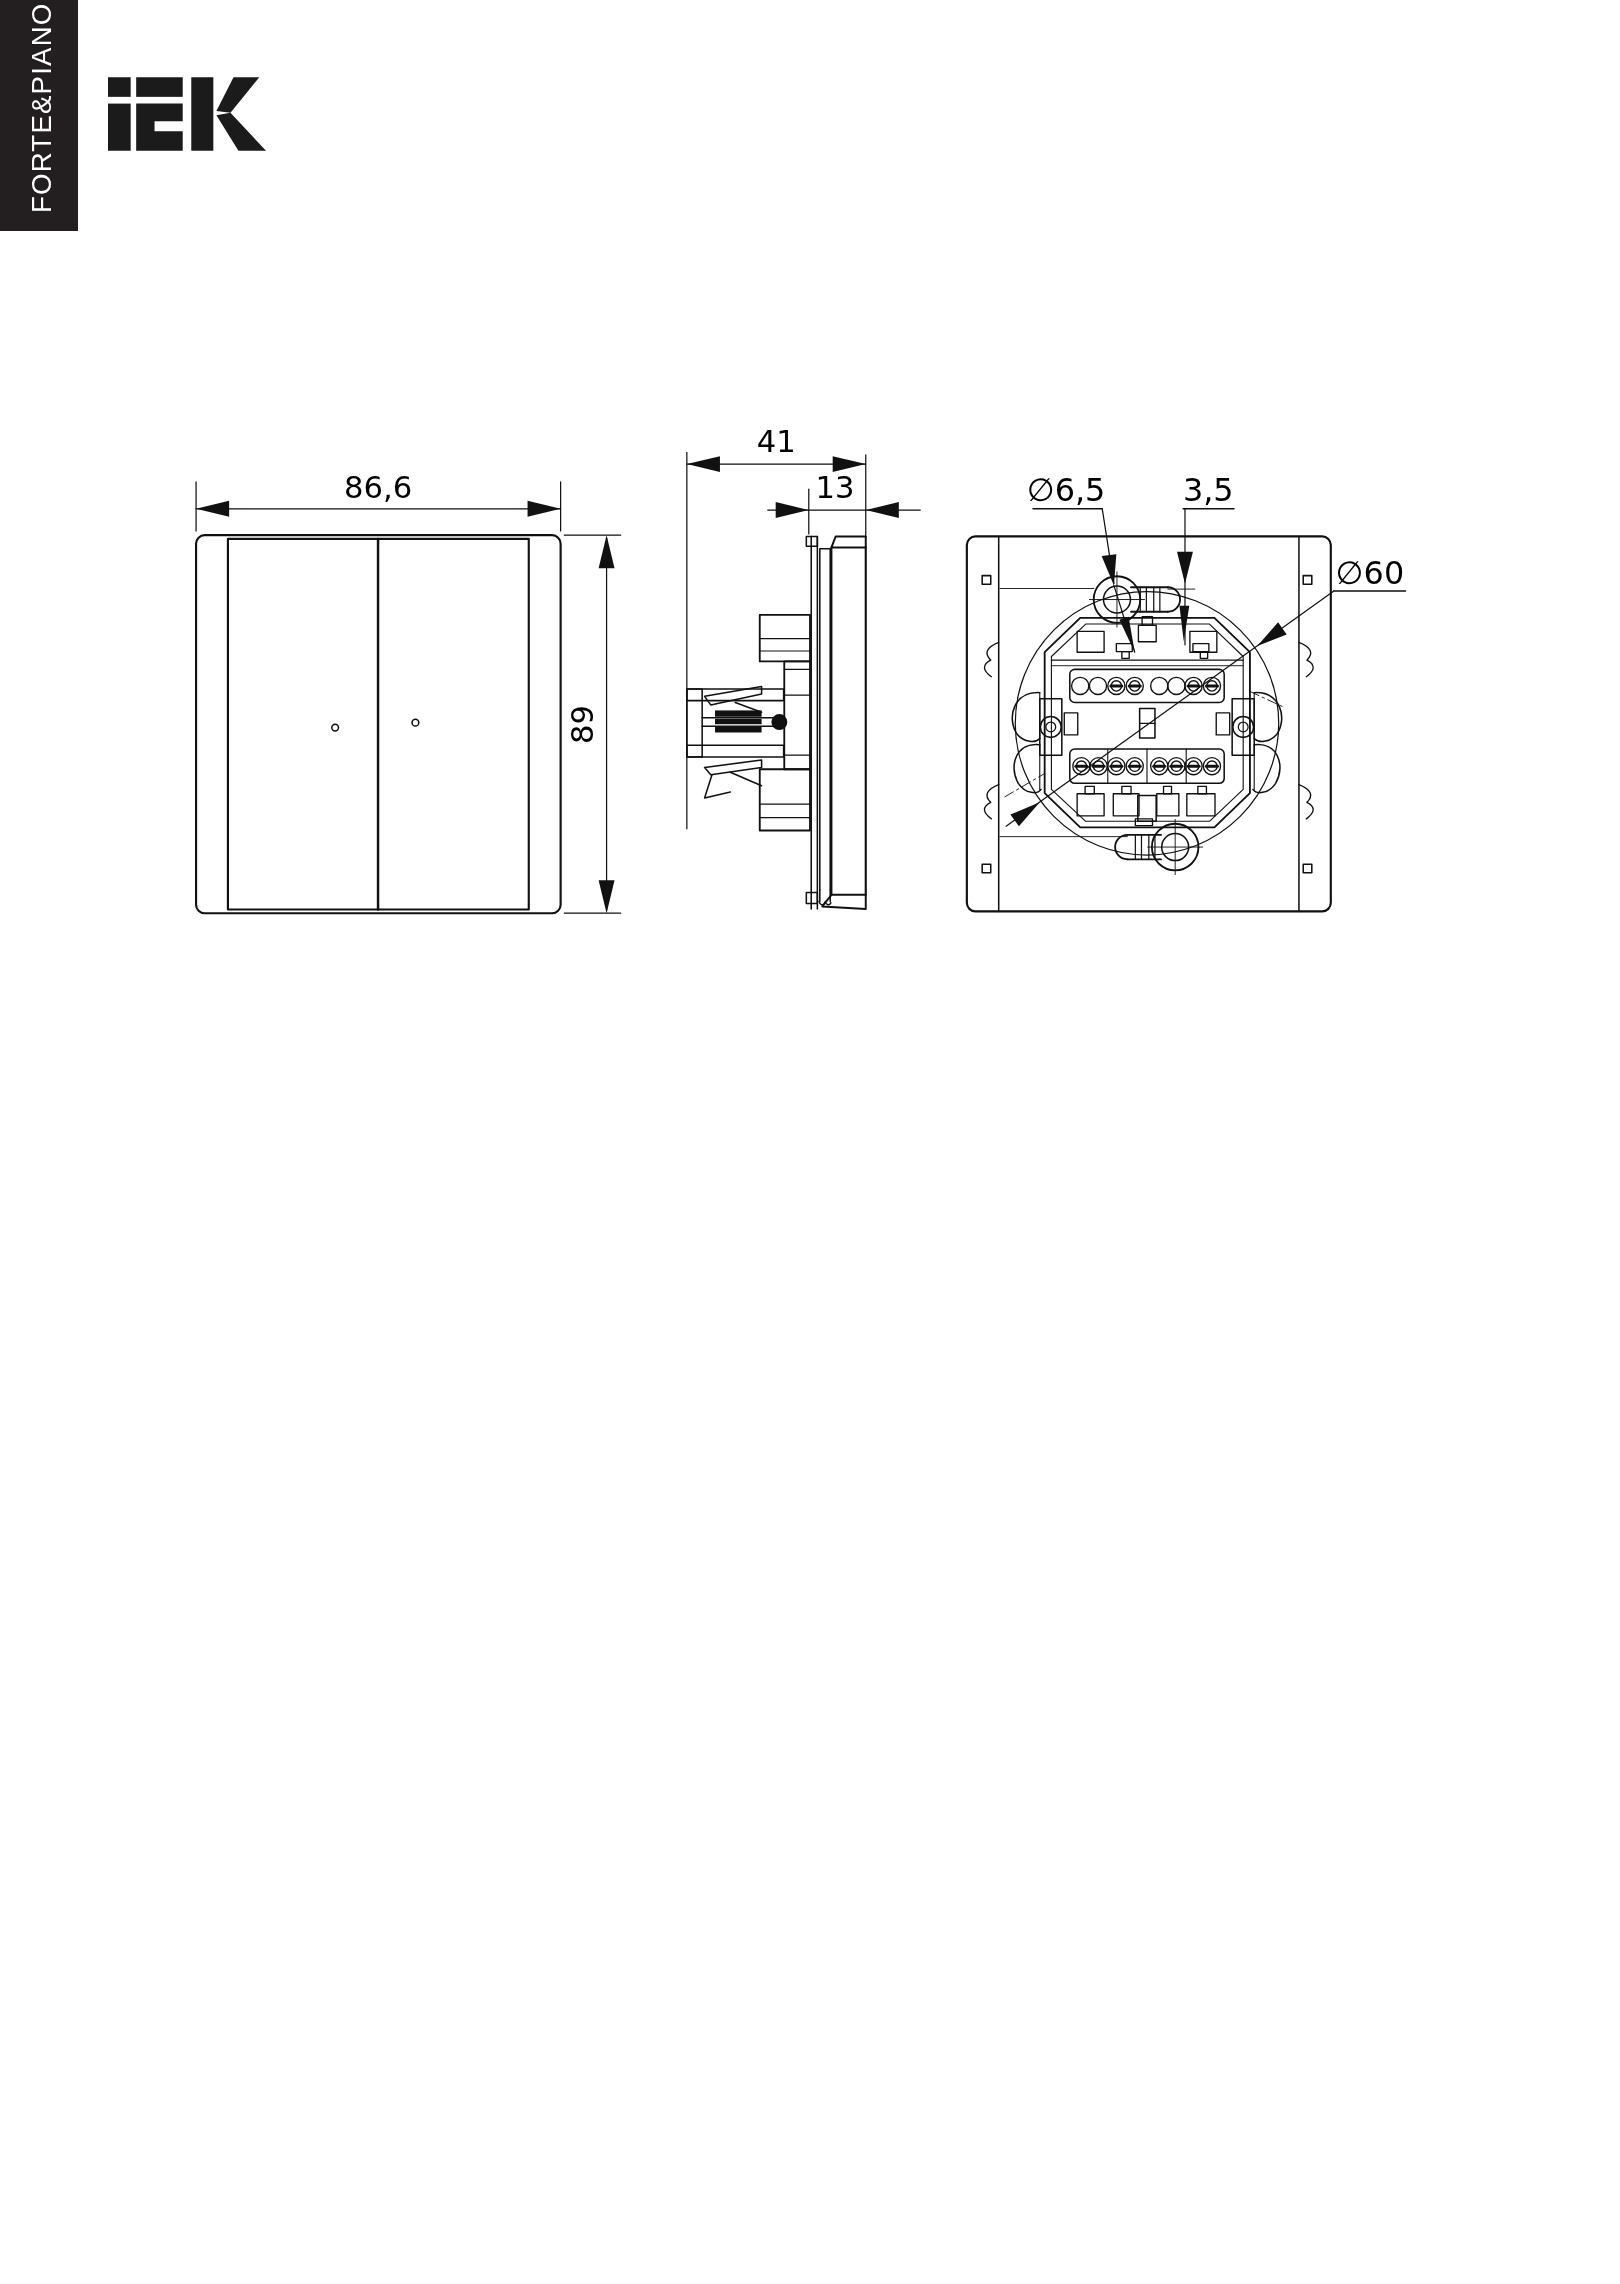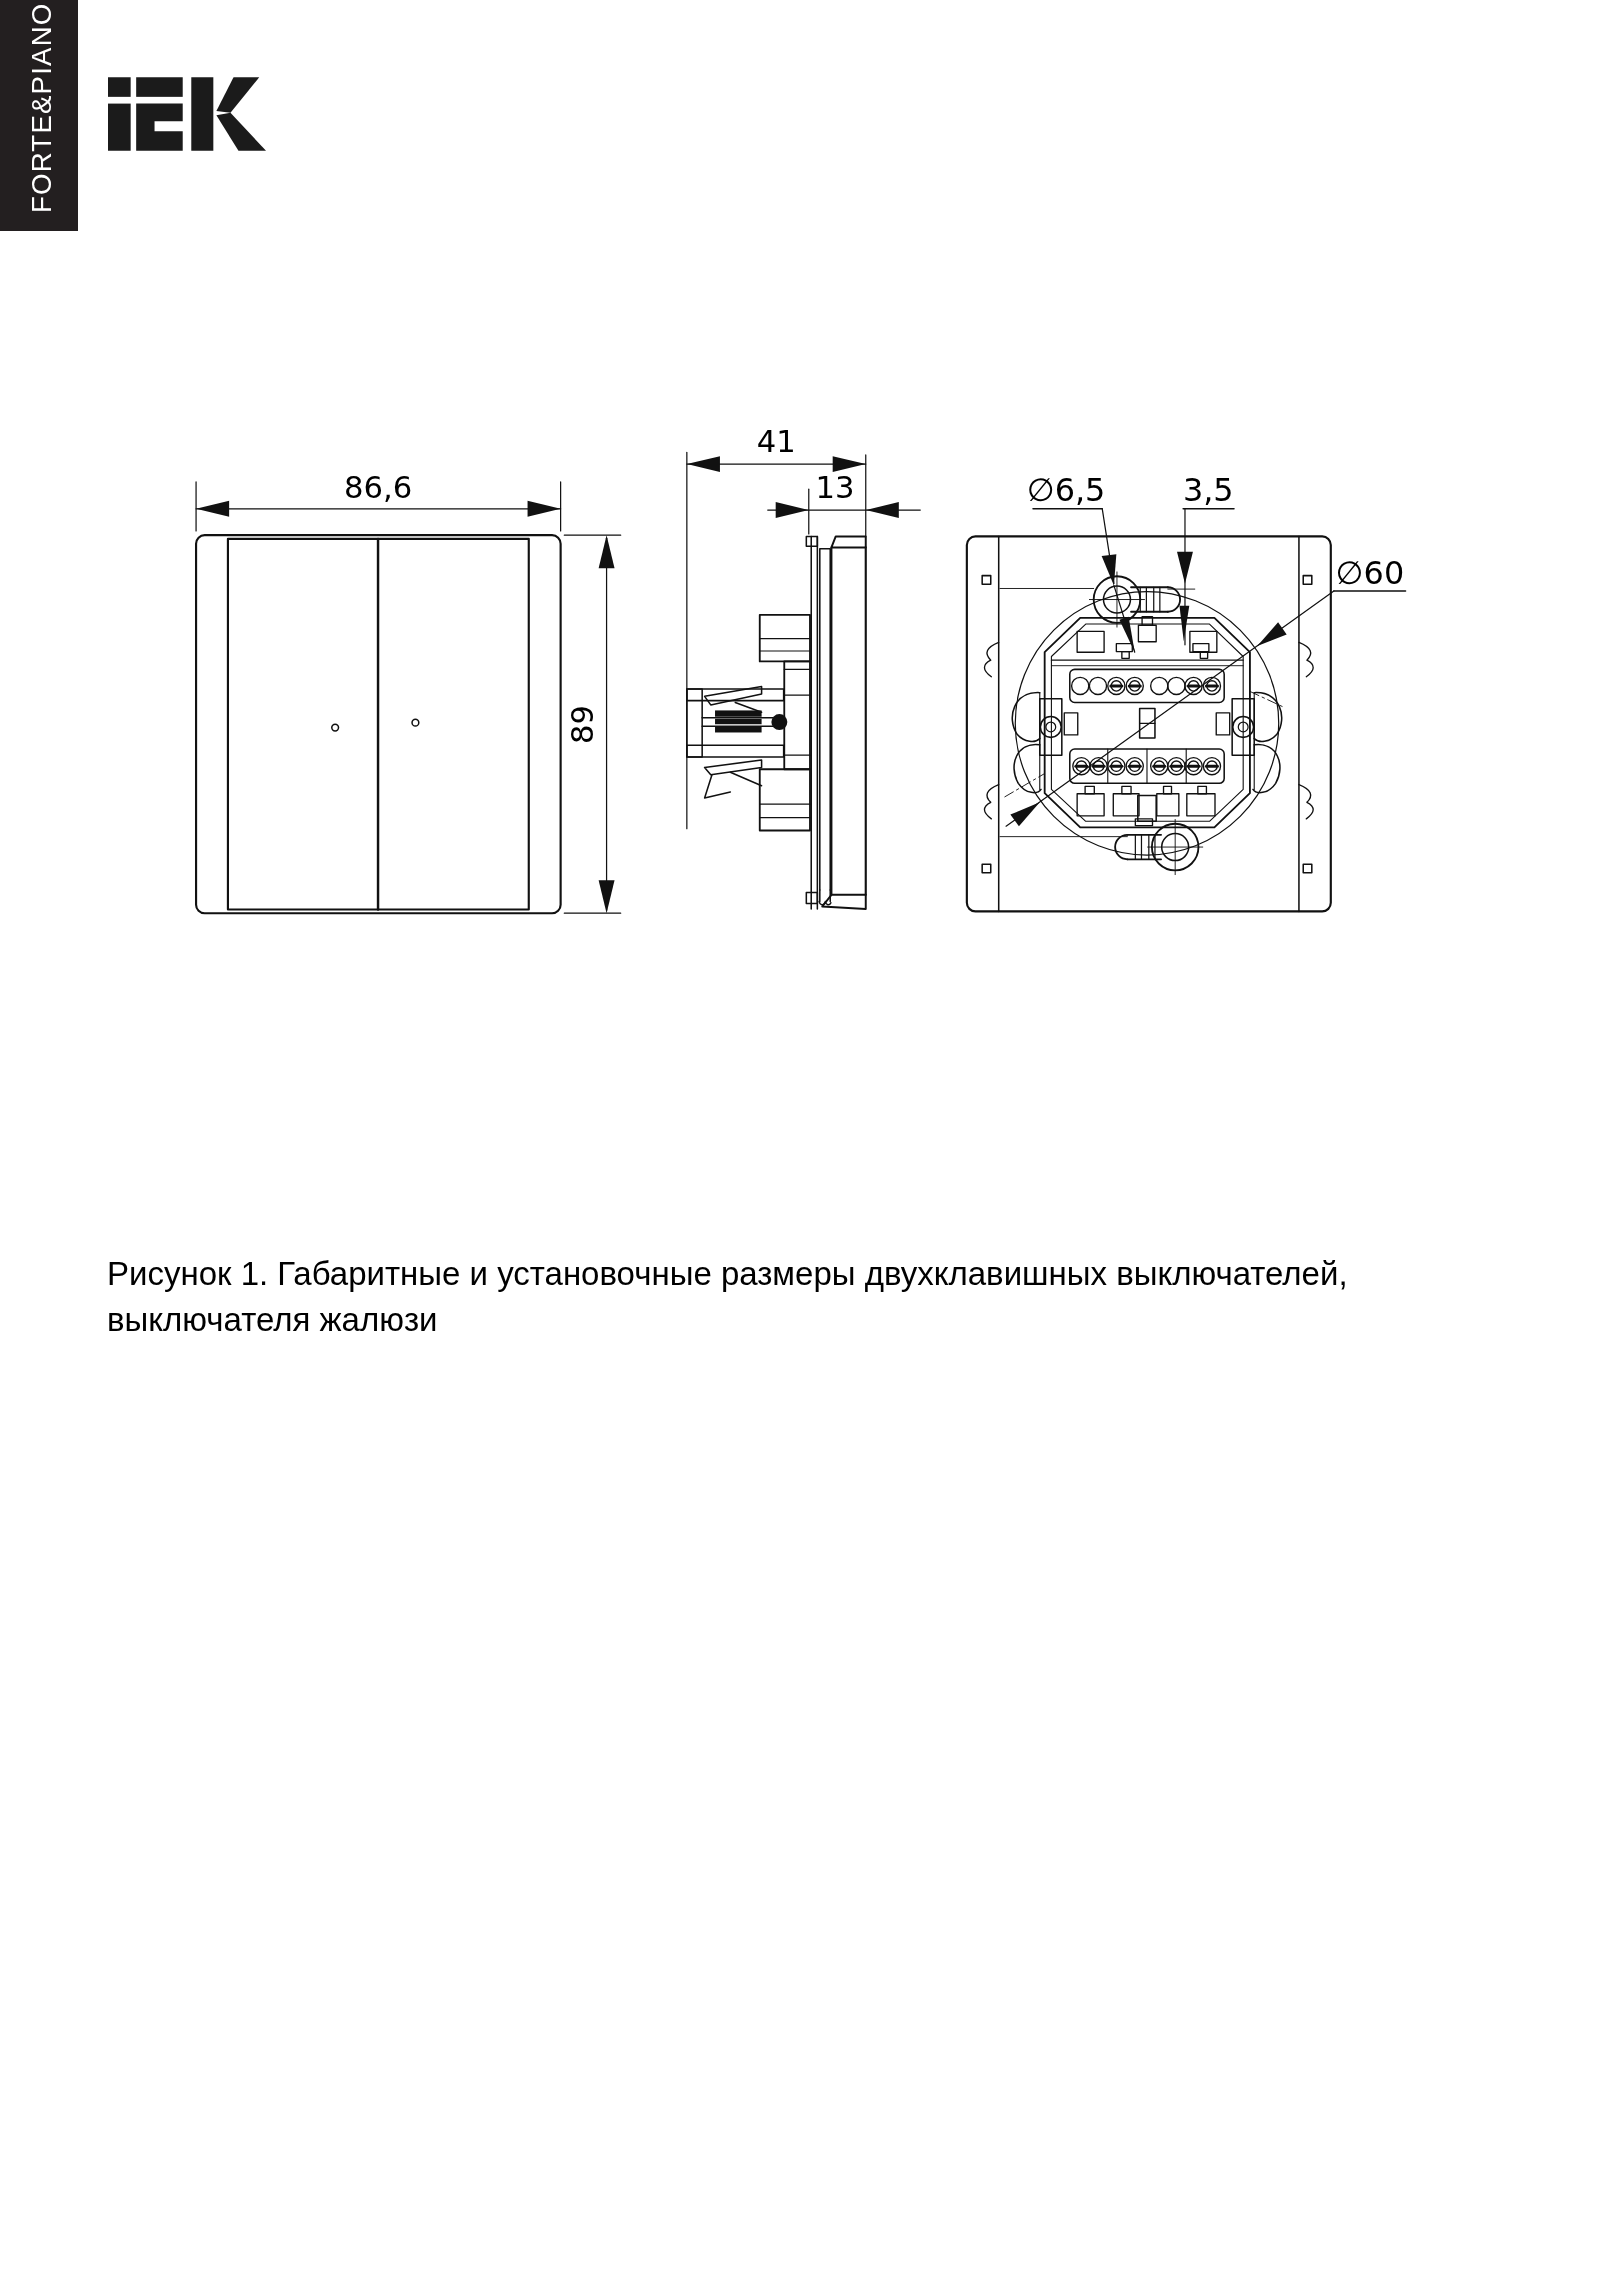--- a/index.html
+++ b/index.html
@@ -311,19 +311,15 @@
       <g stroke-width="2">
         <path d="M2177,964 H2294" stroke-width="2.5"></path>
         <path d="M2177,964 L1642,1348"></path>
         <polygon points="2052,1054 2086,1015 2100,1035" fill="#111" stroke="none"></polygon>
         <polygon points="1697,1309 1649,1329 1663,1348" fill="#111" stroke="none"></polygon>
       </g>
       <text class="dim2" x="2236" y="952" text-anchor="middle" stroke="none">∅60</text>
     </g>
   </svg>
 
-  <div class="caption">
-    <div>Рисунок 1. Габаритные и установочные размеры двухклавишных выключателей,</div>
-    <div>выключателя жалюзи</div>
-  </div>
 
 </div>
 
 
 </body></html>

